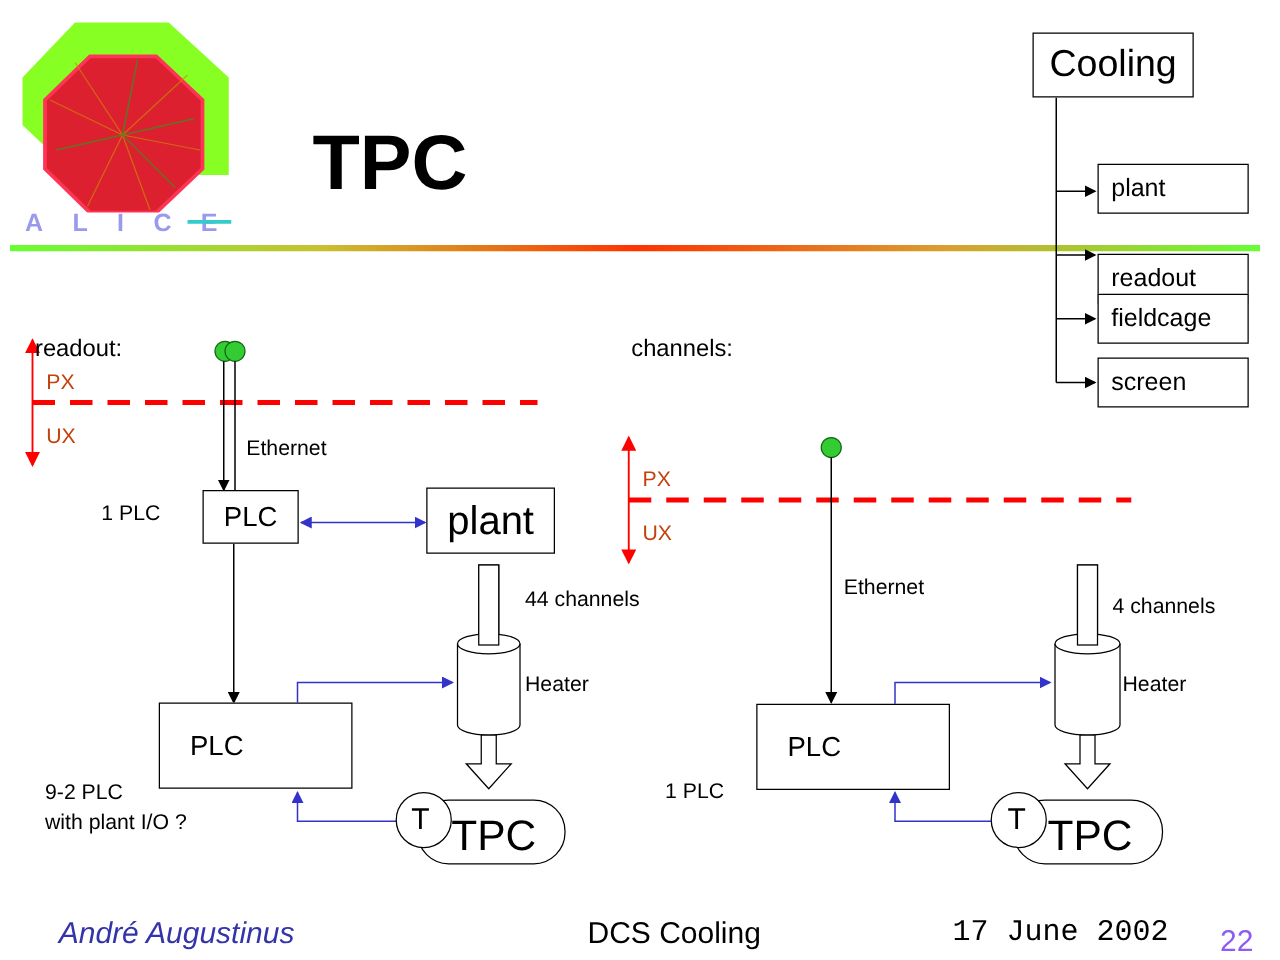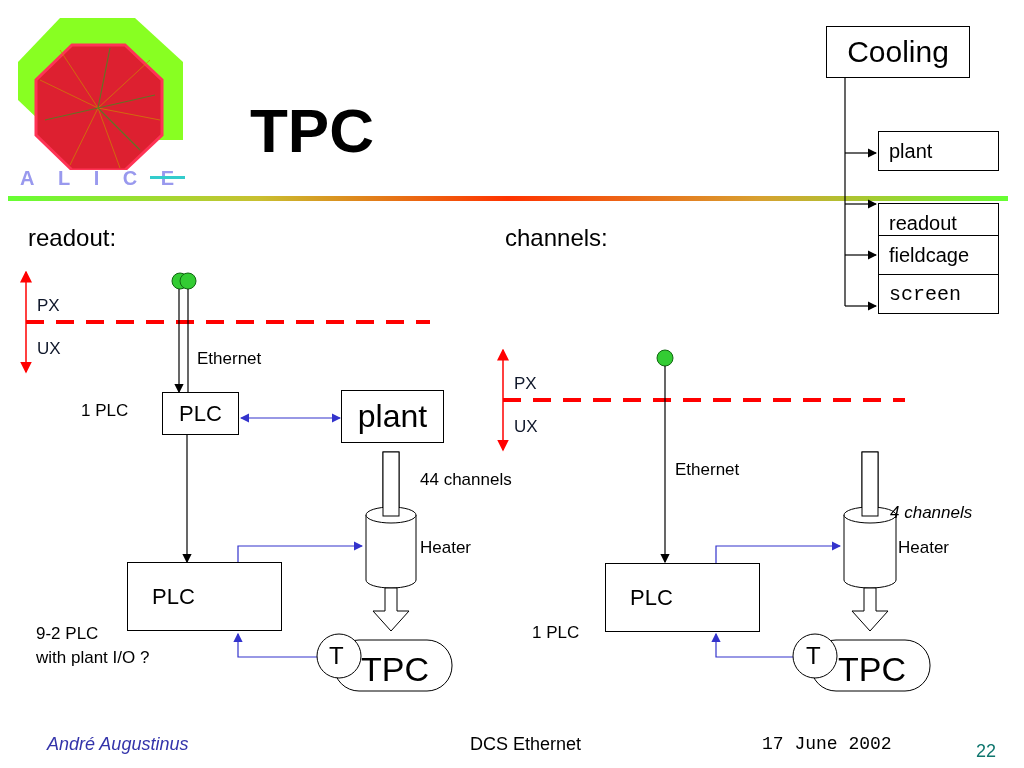--- a/index.html
+++ b/index.html
@@ -1,24 +1,24 @@
 <!DOCTYPE html>
 <html><head>
   <meta charset="utf-8">
   <style>
     html, body { margin: 0; padding: 0; background: #ffffff; }
     body { width: 1024px; height: 768px; position: relative; overflow: hidden; font-family: "Liberation Sans", sans-serif; color: #000; }
     .abs { position: absolute; }
     .title { left: 250px; top: 100px; font-size: 62px; font-weight: bold; line-height: 1; }
-    .section { font-size: 24px; line-height: 1; }
+    .section { font-size: 19px; line-height: 1; margin-top: 44px; }
     .lbl { font-size: 17px; line-height: 1; white-space: nowrap; }
-    .red { color: #0f172a; }
+    .red { color: #c2410c; }
     .box { position: absolute; border: 1px solid #000; background: #fff; box-sizing: border-box; display: flex; align-items: center; justify-content: center; }
     .menu-item { position: absolute; left: 878px; width: 121px; height: 40px; border: 1px solid #000; background: #fff; box-sizing: border-box; font-size: 20px; padding-left: 10px; display: flex; align-items: center; }
-    .footer { font-size: 18px; line-height: 1; }
+    .footer { font-size: 24px; line-height: 1; }
     svg { position: absolute; left: 0; top: 0; }
   </style>
 </head>
 <body>
 
 <svg width="1024" height="768">
   <defs>
     <linearGradient id="bar" x1="0" x2="1" y1="0" y2="0">
       <stop offset="0" stop-color="#66ff33"></stop>
       <stop offset="0.25" stop-color="#c8c030"></stop>
@@ -121,25 +121,25 @@
   <rect x="811" y="640" width="119" height="51" rx="25" fill="#fff" stroke="#000"></rect>
   <circle cx="815" cy="656" r="22" fill="#fff" stroke="#000"></circle>
   <g transform="translate(719,600)">
     <path d="M-4,-28 A24,28 0 0 0 -10,12 L-16,12 L-4,26 L8,12 L2,12 A20,24 0 0 1 4,-28 Z" fill="#fff" stroke="#000" transform="rotate(180)"></path>
     <path d="M-4,-28 A24,28 0 0 0 -10,12 L-16,12 L-4,26 L8,12 L2,12 A20,24 0 0 1 4,-28 Z" fill="#ccc" stroke="#000"></path>
   </g>
 </svg>
 
 <div class="abs title">TPC</div>
 
-<div class="box" style="left:826px;top:26px;width:144px;height:52px;font-size:30px;">Cooling</div>
+<div class="box" style="left:826px;top:26px;width:129px;height:52px;font-size:30px;">Cooling</div>
 <div class="menu-item" style="top:131px;">plant</div>
 <div class="menu-item" style="top:184px;margin-top:19px;">readout</div>
 <div class="menu-item" style="top:235px;">fieldcage</div>
-<div class="menu-item" style="top:274px;font-family:Liberation Mono, monospace;">screen</div>
+<div class="menu-item" style="top:286px;">screen</div>
 
 <div class="abs section" style="left:28px;top:226px;">readout:</div>
 <div class="abs section" style="left:505px;top:226px;">channels:</div>
 
 <div class="abs lbl red" style="left:37px;top:297px;">PX</div>
 <div class="abs lbl red" style="left:37px;top:340px;">UX</div>
 <div class="abs lbl" style="left:197px;top:350px;">Ethernet</div>
 <div class="abs lbl" style="left:81px;top:402px;">1 PLC</div>
 <div class="box" style="left:162px;top:392px;width:77px;height:43px;font-size:22px;">PLC</div>
 <div class="box" style="left:341px;top:390px;width:103px;height:53px;font-size:32px;">plant</div>
@@ -149,25 +149,25 @@
   <span>PLC</span>
 </div>
 <div class="abs lbl" style="left:36px;top:625px;">9-2 PLC</div>
 <div class="abs lbl" style="left:36px;top:649px;">with plant I/O ?</div>
 <div class="abs" style="left:329px;top:642px;font-size:24px;">T</div>
 <div class="abs" style="left:361px;top:650px;font-size:34px;">TPC</div>
 
 <div class="abs lbl red" style="left:514px;top:375px;">PX</div>
 <div class="abs lbl red" style="left:514px;top:418px;">UX</div>
 <div class="abs lbl" style="left:675px;top:461px;">Ethernet</div>
-<div class="abs lbl" style="left:890px;top:504px;font-style:italic;">4 channels</div>
+<div class="abs lbl" style="left:890px;top:476px;">4 channels</div>
 <div class="abs lbl" style="left:898px;top:539px;">Heater</div>
 <div class="box" style="left:605px;top:563px;width:155px;height:69px;justify-content:flex-start;padding-left:24px;font-size:22px;">
   <span>PLC</span>
 </div>
 <div class="abs lbl" style="left:532px;top:624px;">1 PLC</div>
 <div class="abs" style="left:806px;top:642px;font-size:24px;">T</div>
 <div class="abs" style="left:838px;top:650px;font-size:34px;">TPC</div>
 
 <div class="abs footer" style="left:47px;top:735px;font-style:italic;color:#3333aa;">André Augustinus</div>
-<div class="abs footer" style="left:470px;top:735px;">DCS Ethernet</div>
+<div class="abs footer" style="left:470px;top:735px;">DCS Cooling</div>
 <div class="abs footer" style="left:762px;top:735px;font-family:Liberation Mono, monospace;">17 June 2002</div>
-<div class="abs footer" style="left:976px;top:742px;color:#0f766e;">22</div>
+<div class="abs footer" style="left:976px;top:742px;color:#8b5cf6;">22</div>
 
 </body></html>

